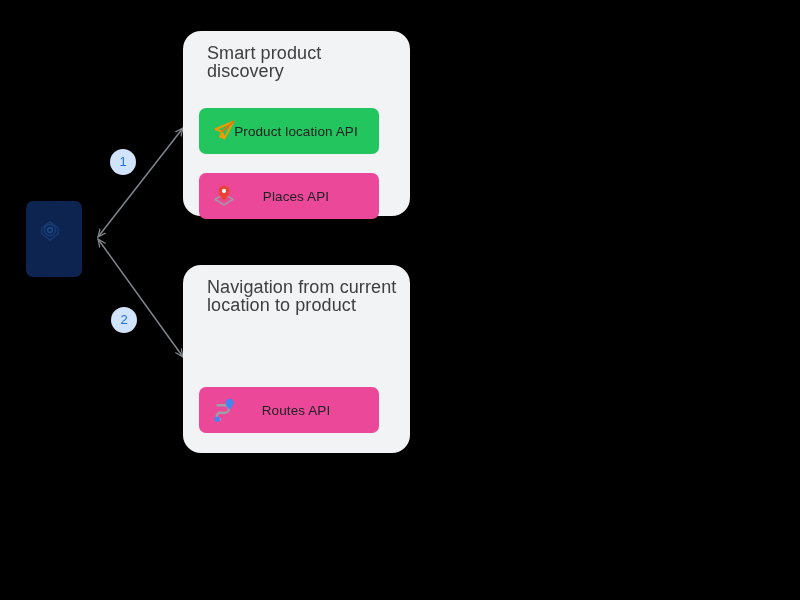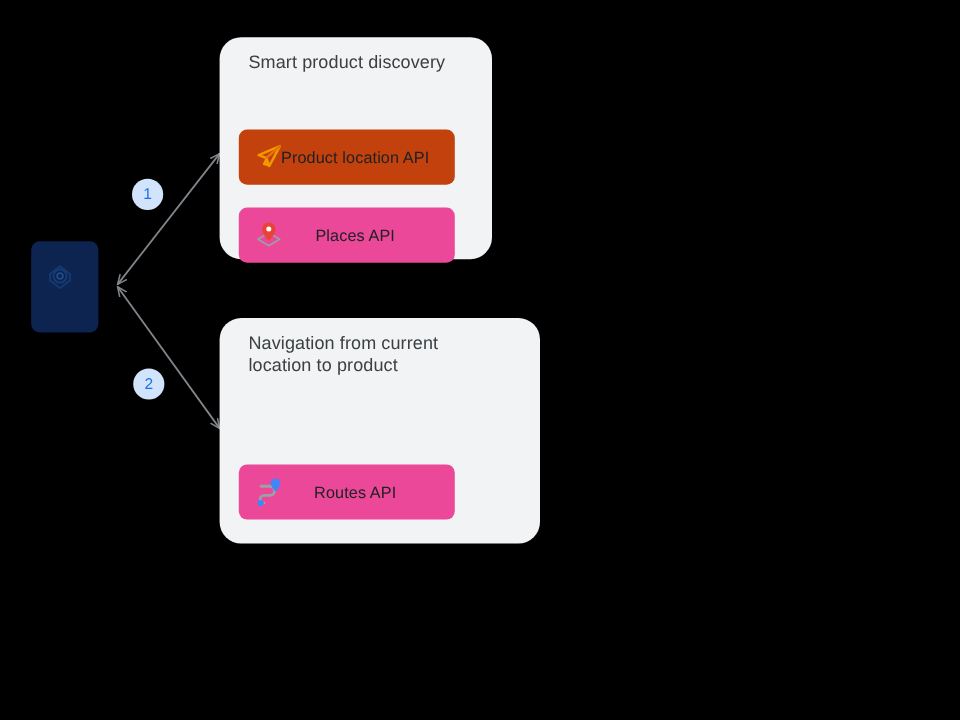--- a/index.html
+++ b/index.html
@@ -89,46 +89,46 @@
   }
   #card-0 {
     left: 183px;
     top: 31px;
     width: 227px;
     height: 185px;
   }
   #card-1 {
     left: 183px;
     top: 265px;
-    width: 267px;
+    width: 227px;
     height: 188px;
   }
   .card-title {
     position: absolute;
     left: 24px;
     top: 13px;
     width: 190px;
-    font-size: 15px;
+    font-size: 18px;
     line-height: 18px;
     color: #3c4043;
     letter-spacing: 0.1px;
   }
 
   
   .pill {
     position: absolute;
     left: 16px;
     width: 180px;
     height: 46px;
     border-radius: 7px;
     display: flex;
     align-items: center;
     box-sizing: border-box;
   }
-  .pill.orange { background: #c2410c; }
+  .pill.orange { background: #22c55e; }
   .pill.blue   { background: #ec4899; }
 
   .pill-icon {
     position: absolute;
     left: 12px;
     top: 50%;
     transform: translateY(-50%);
     width: 26px;
     height: 26px;
     display: block;

